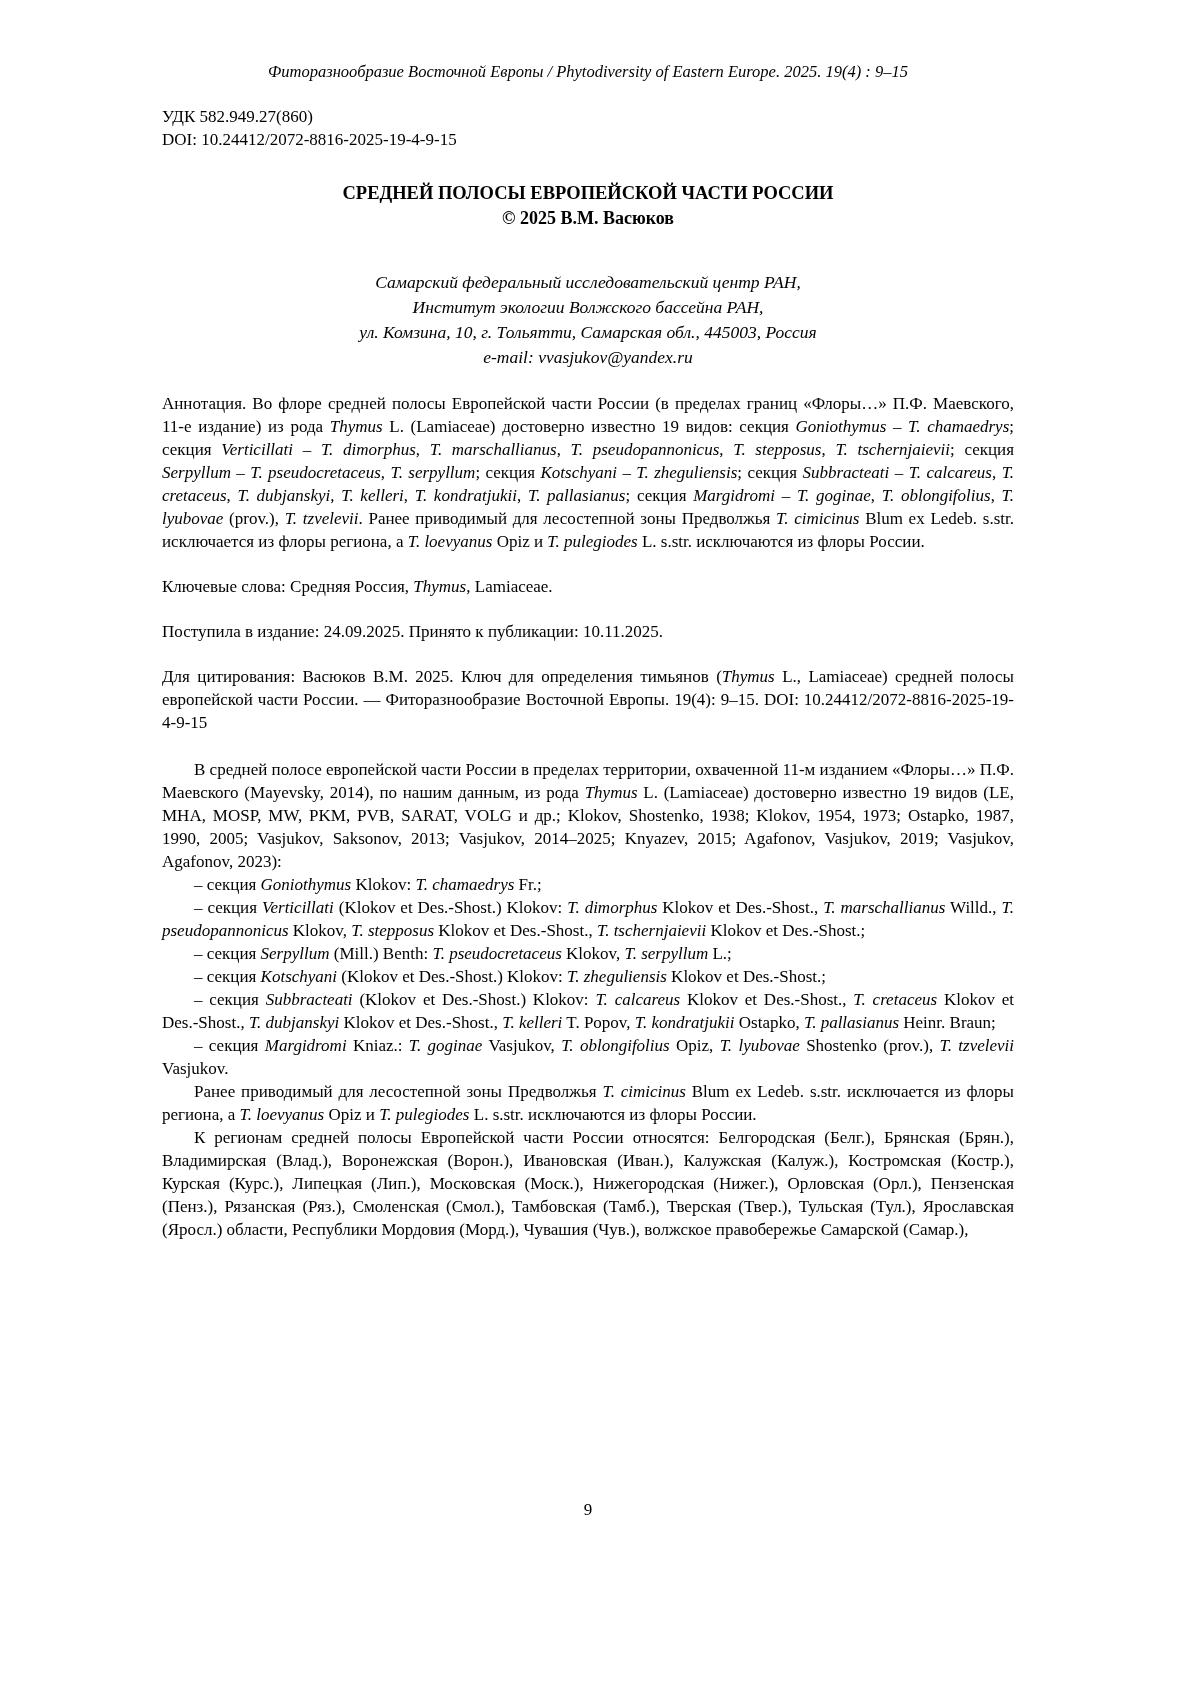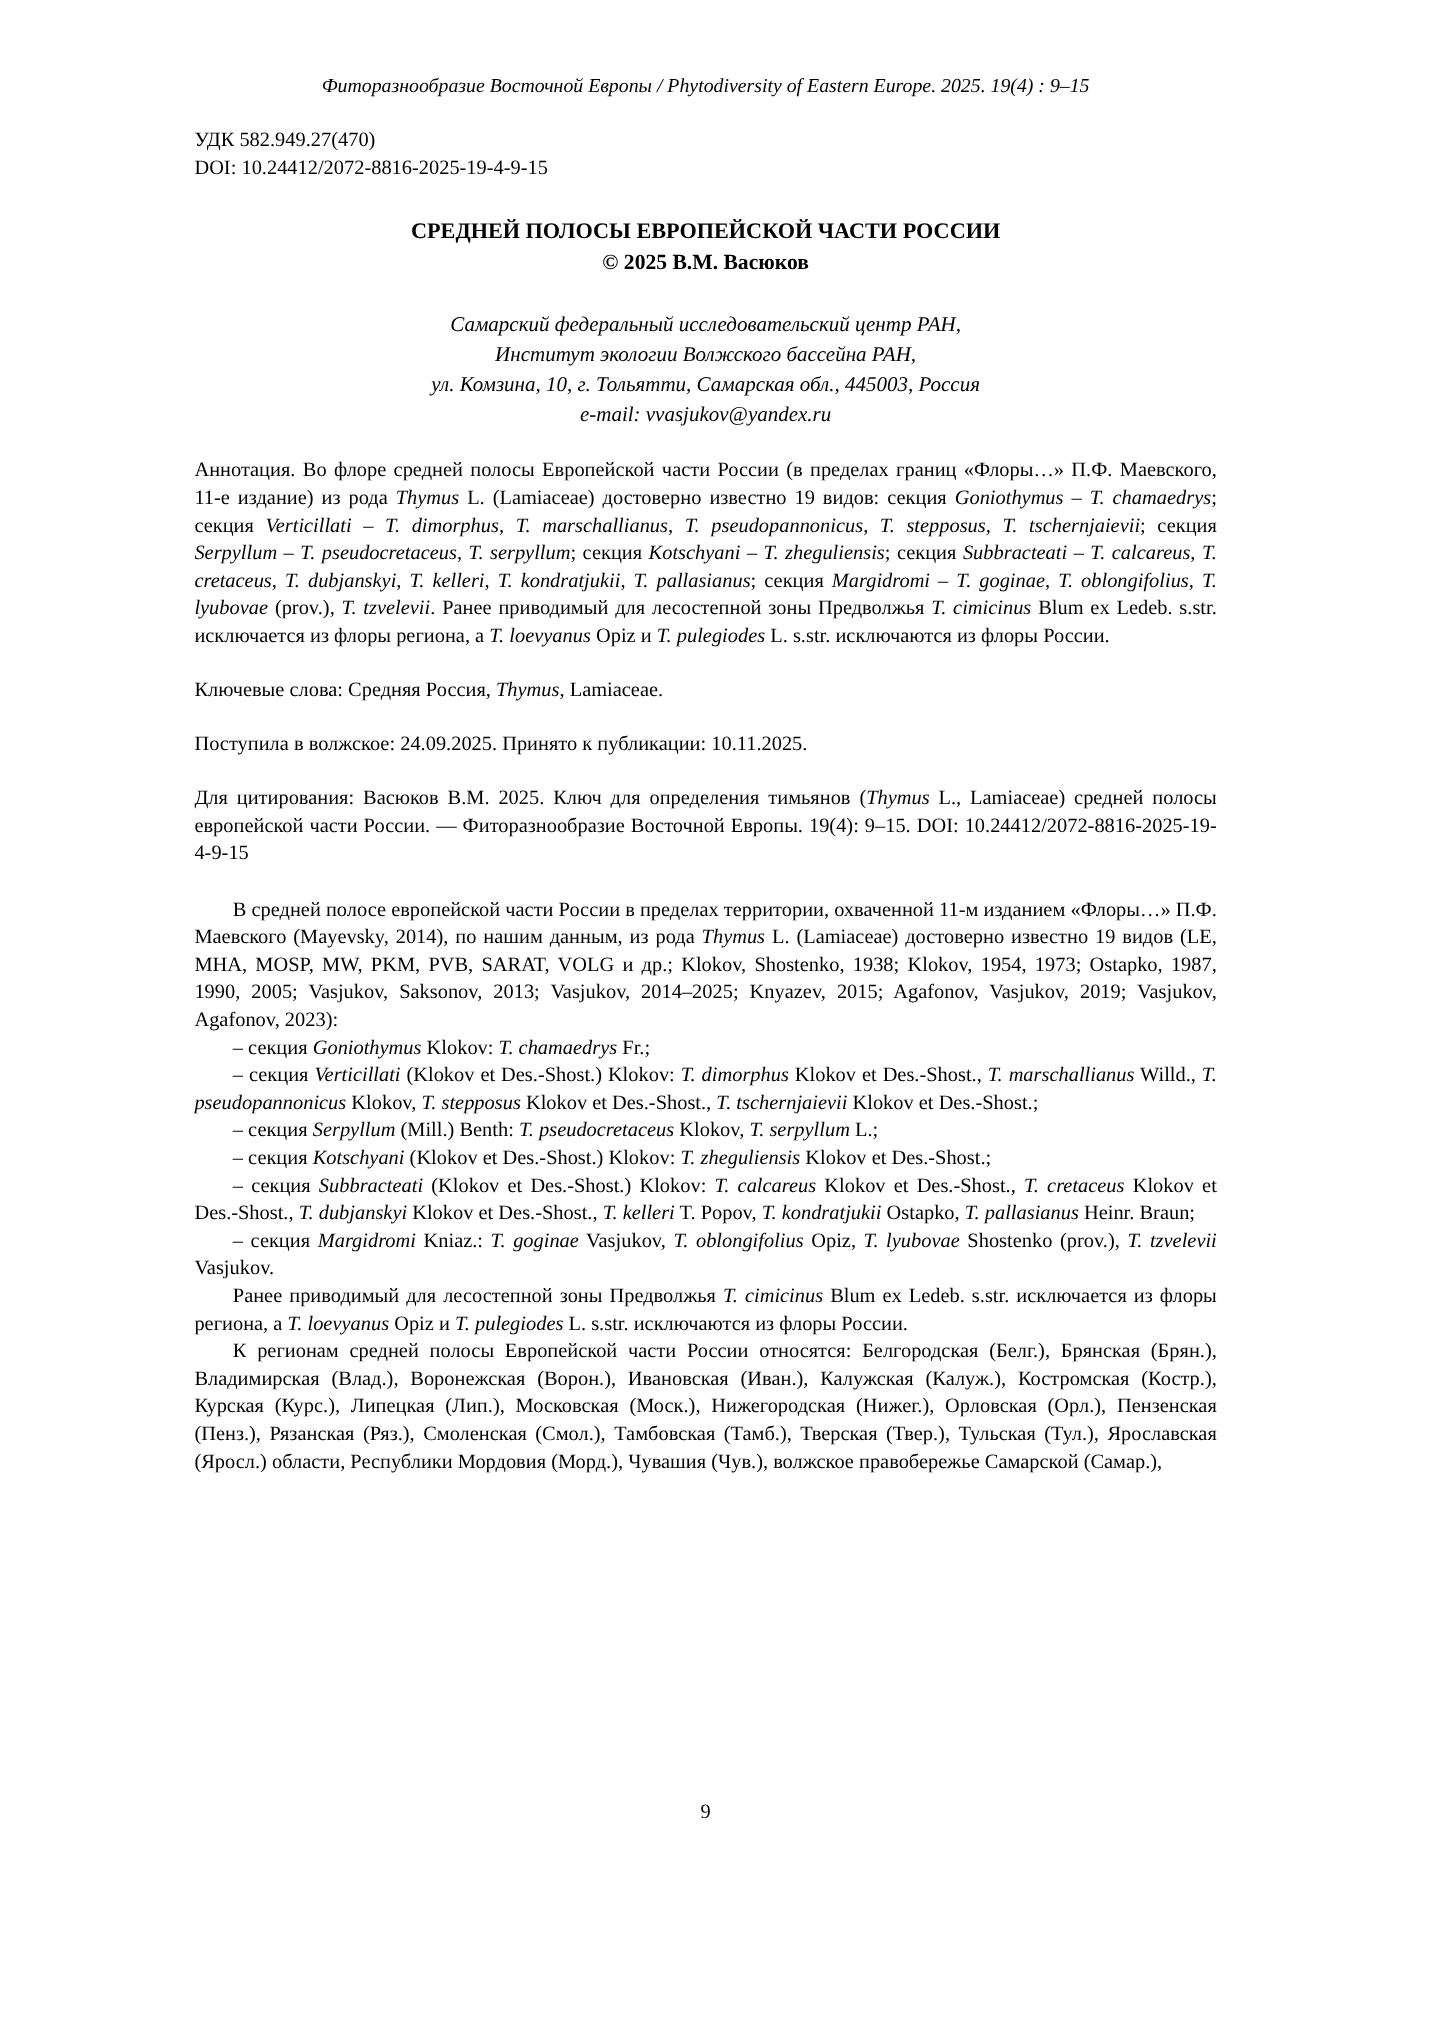--- a/index.html
+++ b/index.html
@@ -29,21 +29,21 @@
     font-weight: bold;
     font-size: 18.5px;
     line-height: 28px;
   }
   .copyright {
     text-align: center;
     font-weight: bold;
     font-size: 18px;
   }
   .affiliation {
-    margin-top: 28px;
+    margin-top: 40px;
     text-align: center;
     font-style: italic;
     font-size: 17.5px;
     line-height: 25px;
   }
   .para {
     margin: 22px 0 0 0;
     text-align: justify;
   }
   .body-block { margin-top: 24px; }
@@ -61,41 +61,41 @@
     text-align: center;
   }
 </style>
 </head>
 <body>
 
 <div class="page">
 
   <div class="journal-header">Фиторазнообразие Восточной Европы / Phytodiversity of Eastern Europe. 2025. 19(4) : 9–15</div>
 
-  <div class="meta-line">УДК 582.949.27(470)</div>
+  <div class="meta-line">УДК 582.949.27(860)</div>
   <div class="meta-line">DOI: 10.24412/2072-8816-2025-19-4-9-15</div>
 
   <h1 class="title">
     <div>СРЕДНЕЙ ПОЛОСЫ ЕВРОПЕЙСКОЙ ЧАСТИ РОССИИ</div>
   </h1>
 
   <div class="copyright">© 2025 В.М. Васюков</div>
 
   <div class="affiliation">
     <div>Самарский федеральный исследовательский центр РАН,</div>
     <div>Институт экологии Волжского бассейна РАН,</div>
     <div>ул. Комзина, 10, г. Тольятти, Самарская обл., 445003, Россия</div>
     <div>e-mail: vvasjukov@yandex.ru</div>
   </div>
 
   <p class="para"><span class="bd">Аннотация.</span><span> Во флоре средней полосы Европейской части России (в пределах границ «Флоры…» П.Ф. Маевского, 11-е издание) из рода </span><span class="it">Thymus</span><span> L. (Lamiaceae) достоверно известно 19 видов: секция </span><span class="it">Goniothymus</span><span> – </span><span class="it">T. chamaedrys</span><span>; секция </span><span class="it">Verticillati</span><span> – </span><span class="it">T. dimorphus</span><span>, </span><span class="it">T. marschallianus</span><span>, </span><span class="it">T. pseudopannonicus</span><span>, </span><span class="it">T. stepposus</span><span>, </span><span class="it">T. tschernjaievii</span><span>; секция </span><span class="it">Serpyllum</span><span> – </span><span class="it">T. pseudocretaceus</span><span>, </span><span class="it">T. serpyllum</span><span>; секция </span><span class="it">Kotschyani</span><span> – </span><span class="it">T. zheguliensis</span><span>; секция </span><span class="it">Subbracteati</span><span> – </span><span class="it">T. calcareus</span><span>, </span><span class="it">T. cretaceus</span><span>, </span><span class="it">T. dubjanskyi</span><span>, </span><span class="it">T. kelleri</span><span>, </span><span class="it">T. kondratjukii</span><span>, </span><span class="it">T. pallasianus</span><span>; секция </span><span class="it">Margidromi</span><span> – </span><span class="it">T. goginae</span><span>, </span><span class="it">T. oblongifolius</span><span>, </span><span class="it">T. lyubovae</span><span> (prov.), </span><span class="it">T. tzvelevii</span><span>. Ранее приводимый для лесостепной зоны Предволжья </span><span class="it">T. cimicinus</span><span> Blum ex Ledeb. s.str. исключается из флоры региона, а </span><span class="it">T. loevyanus</span><span> Opiz и </span><span class="it">T. pulegiodes</span><span> L. s.str. исключаются из флоры России.</span></p>
 
   <p class="para"><span class="bd">Ключевые слова:</span><span> Средняя Россия, </span><span class="it">Thymus</span><span>, Lamiaceae.</span></p>
 
-  <p class="para"><span class="bd">Поступила в волжское:</span><span> 24.09.2025. </span><span class="bd">Принято к публикации:</span><span> 10.11.2025.</span></p>
+  <p class="para"><span class="bd">Поступила в издание:</span><span> 24.09.2025. </span><span class="bd">Принято к публикации:</span><span> 10.11.2025.</span></p>
 
   <p class="para"><span class="bd">Для цитирования:</span><span> Васюков В.М. 2025. Ключ для определения тимьянов (</span><span class="it">Thymus</span><span> L., Lamiaceae) средней полосы европейской части России. — Фиторазнообразие Восточной Европы. 19(4): 9–15. DOI: 10.24412/2072-8816-2025-19-4-9-15</span></p>
 
   <div class="body-block">
     <p class="para"><span>В средней полосе европейской части России в пределах территории, охваченной 11-м изданием «Флоры…» П.Ф. Маевского (Mayevsky, 2014), по нашим данным, из рода </span><span class="it">Thymus</span><span> L. (Lamiaceae) достоверно известно 19 видов (LE, MHA, MOSP, MW, PKM, PVB, SARAT, VOLG и др.; Klokov, Shostenko, 1938; Klokov, 1954, 1973; Ostapko, 1987, 1990, 2005; Vasjukov, Saksonov, 2013; Vasjukov, 2014–2025; Knyazev, 2015; Agafonov, Vasjukov, 2019; Vasjukov, Agafonov, 2023):</span></p>
     <p class="para"><span>– секция </span><span class="it">Goniothymus</span><span> Klokov: </span><span class="it">T. chamaedrys</span><span> Fr.;</span></p>
     <p class="para"><span>– секция </span><span class="it">Verticillati</span><span> (Klokov et Des.-Shost.) Klokov: </span><span class="it">T. dimorphus</span><span> Klokov et Des.-Shost., </span><span class="it">T. marschallianus</span><span> Willd., </span><span class="it">T. pseudopannonicus</span><span> Klokov, </span><span class="it">T. stepposus</span><span> Klokov et Des.-Shost., </span><span class="it">T. tschernjaievii</span><span> Klokov et Des.-Shost.;</span></p>
     <p class="para"><span>– секция </span><span class="it">Serpyllum</span><span> (Mill.) Benth: </span><span class="it">T. pseudocretaceus</span><span> Klokov, </span><span class="it">T. serpyllum</span><span> L.;</span></p>
     <p class="para"><span>– секция </span><span class="it">Kotschyani</span><span> (Klokov et Des.-Shost.) Klokov: </span><span class="it">T. zheguliensis</span><span> Klokov et Des.-Shost.;</span></p>
     <p class="para"><span>– секция </span><span class="it">Subbracteati</span><span> (Klokov et Des.-Shost.) Klokov: </span><span class="it">T. calcareus</span><span> Klokov et Des.-Shost., </span><span class="it">T. cretaceus</span><span> Klokov et Des.-Shost., </span><span class="it">T. dubjanskyi</span><span> Klokov et Des.-Shost., </span><span class="it">T. kelleri</span><span> T. Popov, </span><span class="it">T. kondratjukii</span><span> Ostapko, </span><span class="it">T. pallasianus</span><span> Heinr. Braun;</span></p>

